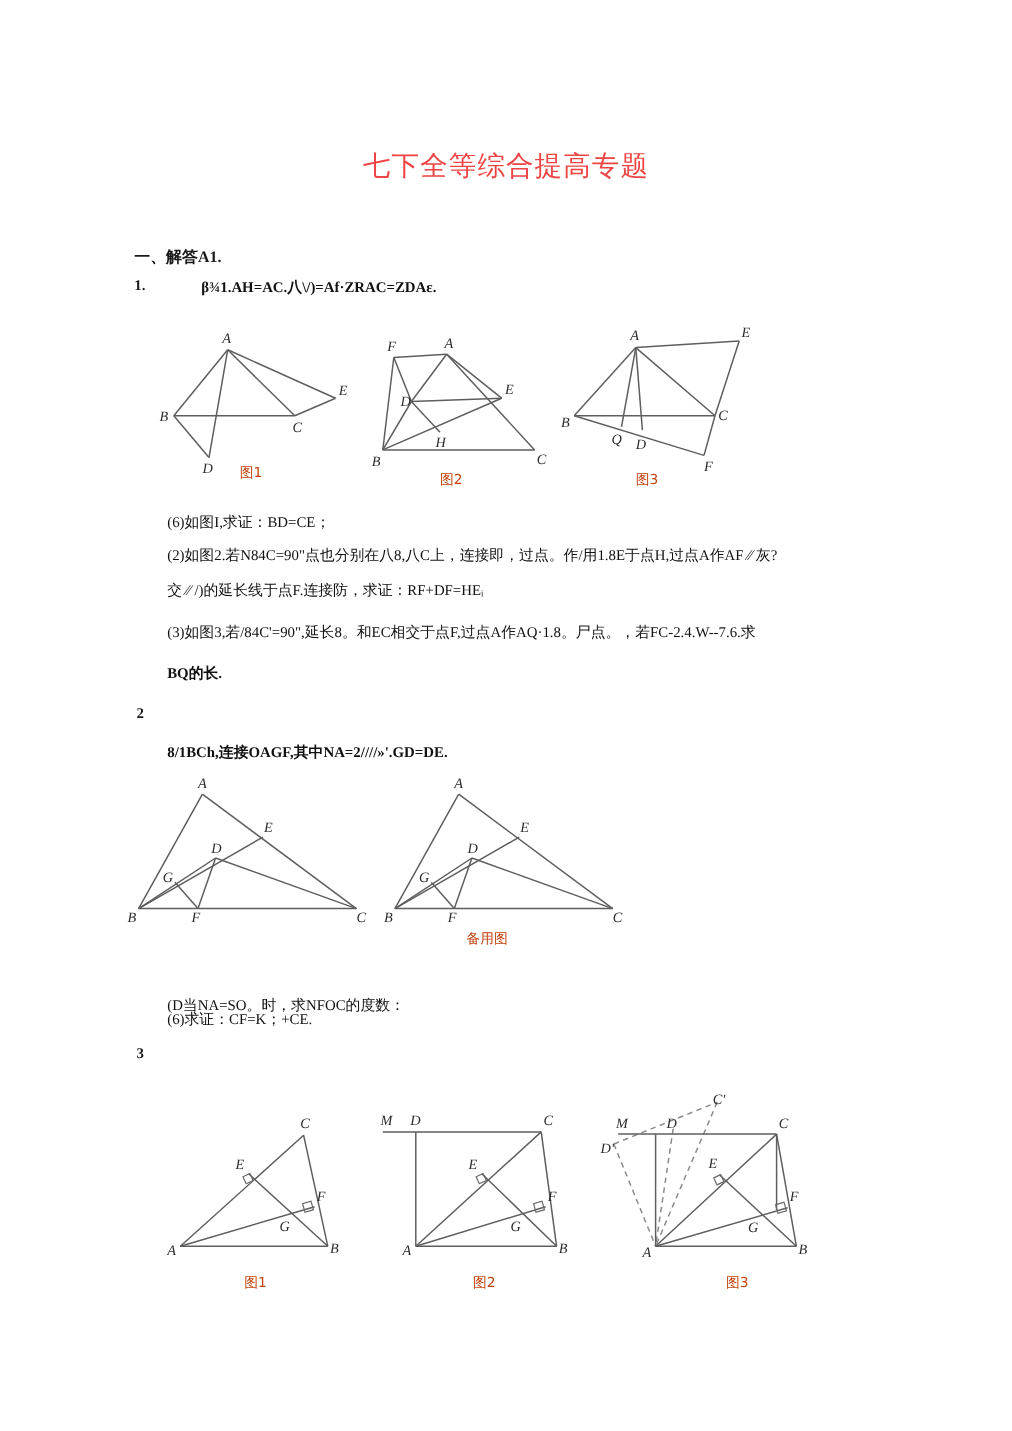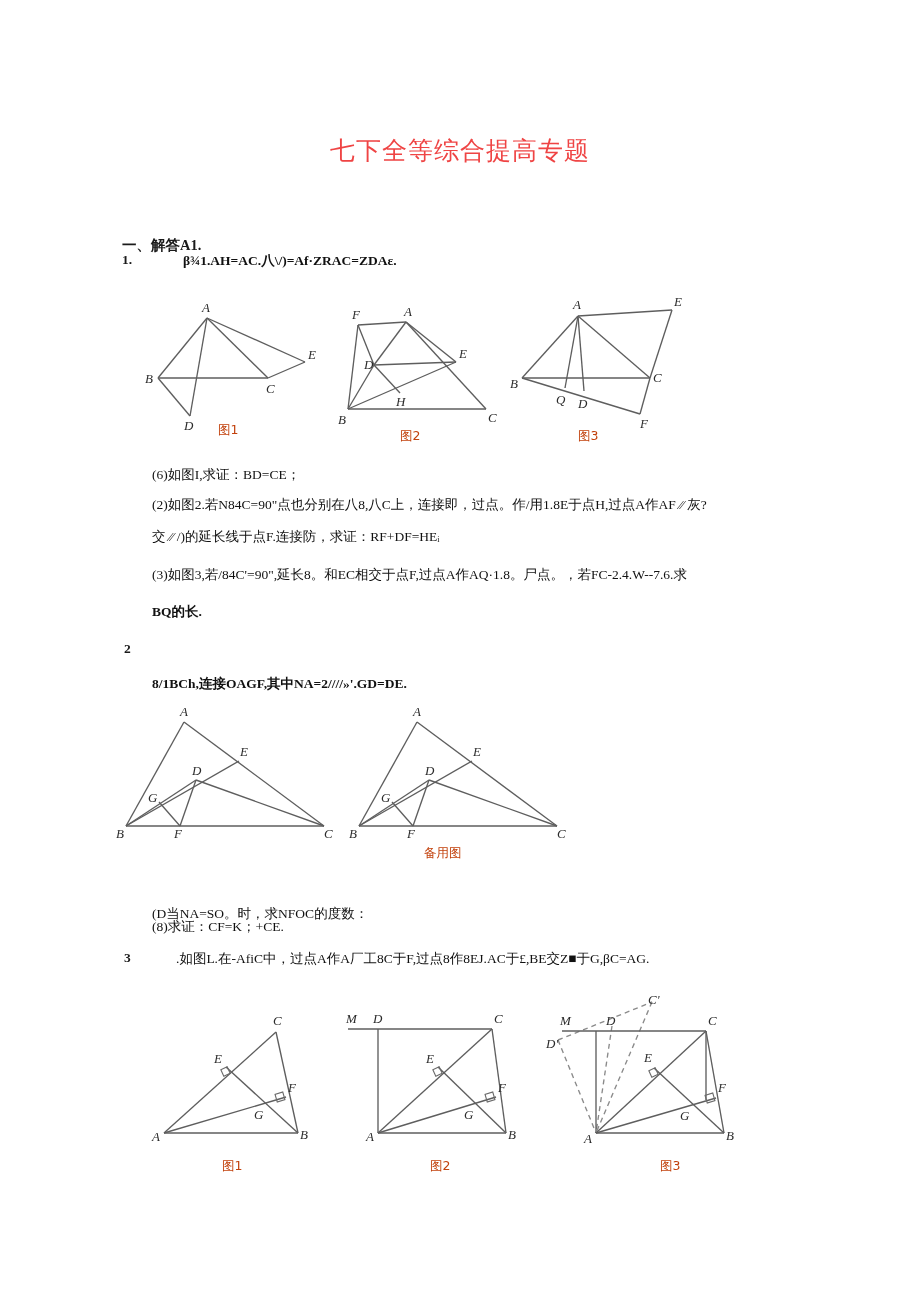--- a/index.html
+++ b/index.html
@@ -42,21 +42,21 @@
     font-size: 13.5px;
     line-height: 1.35;
     color: #111;
     white-space: nowrap;
     padding-left: 28px;
   }
   .txt.bold { font-weight: bold; }
   .section-head {
     position: absolute;
     left: 122px;
-    top: 236px;
+    top: 224px;
     font-size: 14.5px;
     font-weight: bold;
   }
   .qnum {
     position: absolute;
     font-size: 13.5px;
     font-weight: bold;
   }
 
   
@@ -238,24 +238,23 @@
       <text x="80" y="69">D</text>
       <text x="36" y="96">G</text>
       <text x="4" y="132">B</text>
       <text x="62" y="132">F</text>
       <text x="212" y="132">C</text>
     </svg>
   </div>
   <div class="fig-caption" style="left:424px; top:845px;">备用图</div>
 
   <div class="txt" style="left:124px; top:884px;margin-top:21px;">(D当NA=SO。时，求NFOC的度数：</div>
-  <div class="txt" style="left:124px; top:918px;">(8)求证：CF=K；+CE.</div>
+  <div class="txt" style="left:124px; top:918px;">(6)求证：CF=K；+CE.</div>
 
   <div class="qnum" style="left:124px; top:950px;">3</div>
-  <div class="txt" style="left:148px; top:950px;">.如图L.在-AfiC中，过点A作A⼚工8C于F,过点8作8EJ.AC于£,BE交Z■于G,βC=AG.</div>
 
   <div class="fig" style="left:148px; top:1005px;">
     <svg width="180" height="150" viewBox="0 0 180 150">
 
       <line x1="16" y1="128" x2="150" y2="128"></line>
 
       <line x1="16" y1="128" x2="128" y2="27"></line>
 
       <line x1="128" y1="27" x2="150" y2="128"></line>
 

